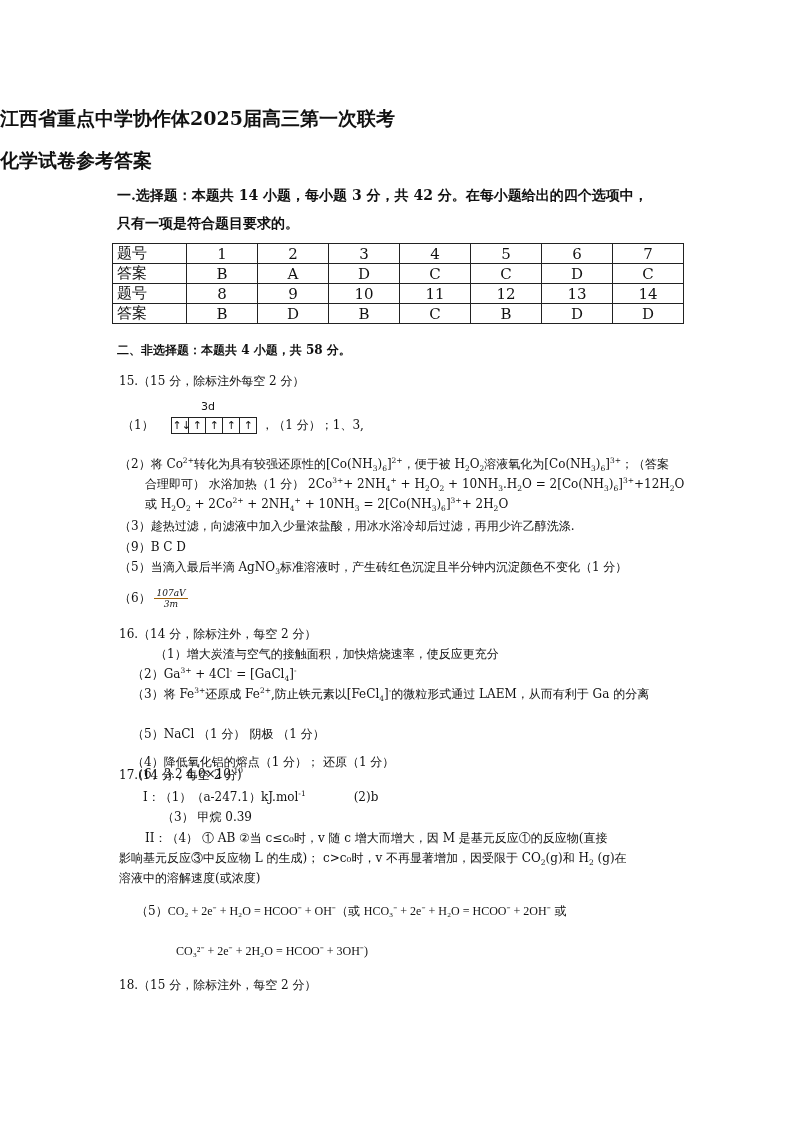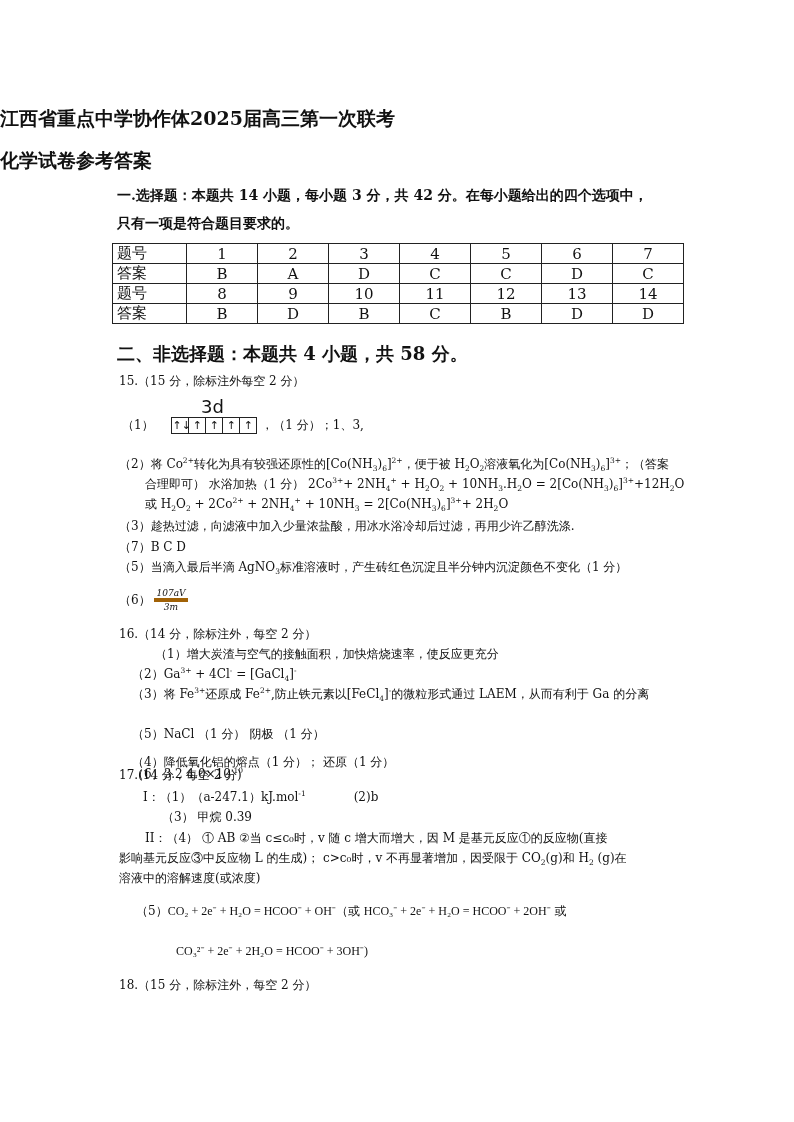--- a/index.html
+++ b/index.html
@@ -13,21 +13,21 @@
   table.ans { position: absolute; left: 112px; top: 243px; border-collapse: collapse;
               font-size: 15px; }
   table.ans td { border: 1px solid #222; height: 19px; padding: 0; text-align: center; width: 70px; }
   table.ans td.lbl { width: 69px; text-align: left; padding-left: 4px; }
   .orb { display: inline-flex; border: 1.5px solid #222; vertical-align: middle; height: 15px; }
   .orb span { width: 16px; border-right: 1px solid #222; text-align: center;
               font-size: 11px; line-height: 15px; font-family: "DejaVu Sans", sans-serif; }
   .orb span:last-child { border-right: none; }
   .frac { display: inline-flex; flex-direction: column; align-items: center; vertical-align: middle;
           font-style: italic; font-size: 9px; line-height: 10px; }
-  .frac .num { border-bottom: 4px solid #a16207; padding: 0 2px; }
+  .frac .num { border-bottom: 1px solid #a16207; padding: 0 2px; }
   .eq { font-family: "Liberation Serif", serif; font-size: 12px; }
 </style>
 </head>
 <body>
 
 <div class="abs title" style="top:106px;">江西省重点中学协作体2025届高三第一次联考</div>
 <div class="abs title" style="top:148px;">化学试卷参考答案</div>
 
 <div class="abs sec" style="left:117px; top:187px;">一.选择题：本题共 14 小题，每小题 3 分，共 42 分。在每小题给出的四个选项中，</div>
 <div class="abs sec" style="left:117px; top:215px;">只有一项是符合题目要求的。</div>
@@ -70,45 +70,45 @@
     <td>D</td>
     <td>B</td>
     <td>C</td>
     <td>B</td>
     <td>D</td>
     <td>D</td>
   </tr>
 </tbody>
   </table>
 
-<div class="abs sec" style="left:117px; top:342px; font-size:18px;">二、非选择题：本题共 4 小题，共 58 分。</div>
+<div class="abs sec" style="left:117px; top:342px; font-size:12px;">二、非选择题：本题共 4 小题，共 58 分。</div>
 
 <div class="abs line" style="left:119px; top:373px;">15.（15 分，除标注外每空 2 分）</div>
 
-<div class="abs line" style="left:201px; top:399px; font-family:'DejaVu Sans',sans-serif; font-size:18px;">3d</div>
+<div class="abs line" style="left:201px; top:399px; font-family:'DejaVu Sans',sans-serif; font-size:11px;">3d</div>
 <div class="abs line" style="left:122px; top:417px;">
   <span>（1）</span>
   <span class="orb" style="margin-left:14px;">
     <span>↑↓</span>
     <span>↑</span>
     <span>↑</span>
     <span>↑</span>
     <span>↑</span>
   </span>
   <span>，（1 分）；1、3,</span>
 </div>
 
 <div class="abs line" style="left:119px; top:456px;"><span>（2）将 Co</span><sup>2+</sup><span>转化为具有较强还原性的[Co(NH</span><sub>3</sub><span>)</span><sub>6</sub><span>]</span><sup>2+</sup><span>，便于被 H</span><sub>2</sub><span>O</span><sub>2</sub><span>溶液氧化为[Co(NH</span><sub>3</sub><span>)</span><sub>6</sub><span>]</span><sup>3+</sup><span>；（答案</span></div>
 
 <div class="abs line" style="left:145px; top:476px;"><span>合理即可） 水浴加热（1 分）   2Co</span><sup>3+</sup><span>+ 2NH</span><sub>4</sub><sup>+</sup><span> + H</span><sub>2</sub><span>O</span><sub>2</sub><span> + 10NH</span><sub>3</sub><span>.H</span><sub>2</sub><span>O = 2[Co(NH</span><sub>3</sub><span>)</span><sub>6</sub><span>]</span><sup>3+</sup><span>+12H</span><sub>2</sub><span>O</span></div>
 
 <div class="abs line" style="left:145px; top:496px;"><span>或 H</span><sub>2</sub><span>O</span><sub>2</sub><span> + 2Co</span><sup>2+</sup><span> + 2NH</span><sub>4</sub><sup>+</sup><span> + 10NH</span><sub>3</sub><span> = 2[Co(NH</span><sub>3</sub><span>)</span><sub>6</sub><span>]</span><sup>3+</sup><span>+ 2H</span><sub>2</sub><span>O</span></div>
 
 <div class="abs line" style="left:119px; top:518px;">（3）趁热过滤，向滤液中加入少量浓盐酸，用冰水浴冷却后过滤，再用少许乙醇洗涤.</div>
-<div class="abs line" style="left:119px; top:539px;">（7）B C D</div>
+<div class="abs line" style="left:119px; top:539px;">（9）B C D</div>
 <div class="abs line" style="left:119px; top:559px;text-align:center;"><span>（5）当滴入最后半滴 AgNO</span><sub>3</sub><span>标准溶液时，产生砖红色沉淀且半分钟内沉淀颜色不变化（1 分）</span></div>
 <div class="abs line" style="left:119px; top:588px;">
   <span>（6）</span>
   <span class="frac">
     <span class="num">107aV</span>
     <span>3m</span>
   </span>
 </div>
 
 <div class="abs line" style="left:119px; top:626px;">16.（14 分，除标注外，每空 2 分）</div>

